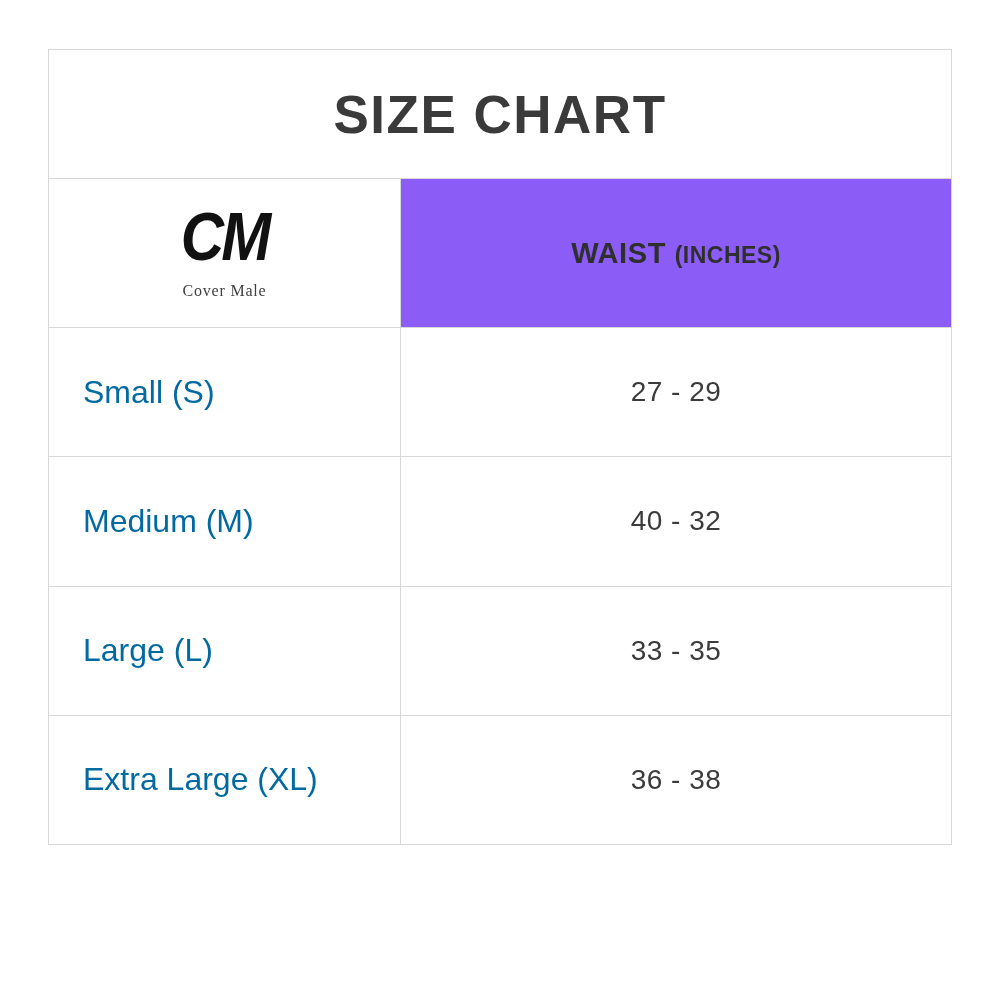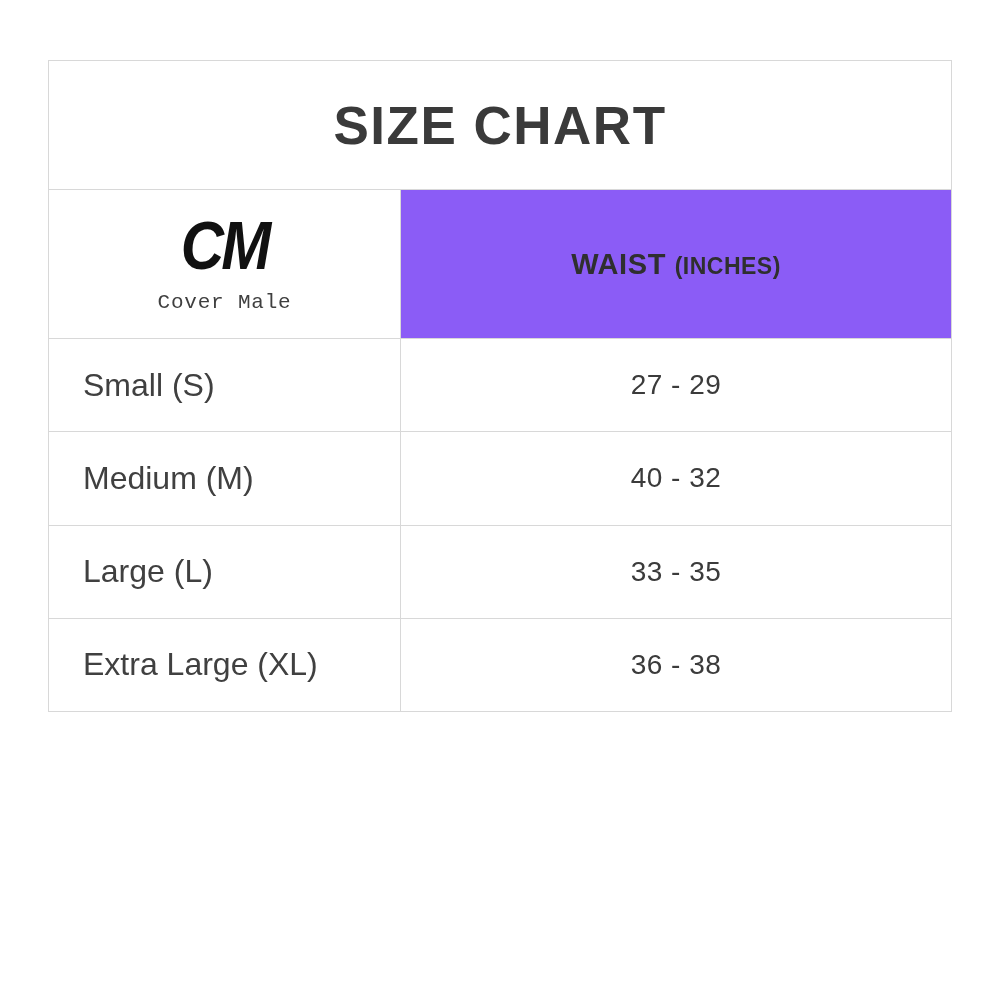--- a/index.html
+++ b/index.html
@@ -15,23 +15,23 @@
     position: relative;
     width: 1000px;
     height: 1000px;
     background: #ffffff;
     box-sizing: border-box;
   }
 
   .chart-wrap {
     position: absolute;
     left: 48px;
-    top: 60px;
+    top: 49px;
     width: 904px;
-    height: 652px;
+    height: 796px;
     border: 1px solid #d8d8d8;
     box-sizing: border-box;
     display: flex;
     flex-direction: column;
   }
 
   
   .title-row {
     height: 128px;
     flex: 0 0 128px;
@@ -97,24 +97,24 @@
     font-weight: bold;
     font-style: italic;
     color: #111111;
     letter-spacing: -3px;
     font-family: "Liberation Sans", sans-serif;
     transform: scaleY(1.15);
     margin-bottom: 10px;
   }
 
   .logo-sub {
-    font-size: 21px;
+    font-size: 16px;
     color: #3f3f3f;
     letter-spacing: 0.8px;
-    font-family: Liberation Mono, monospace;
+    font-family: Liberation Serif, serif;
     margin-top: 6px;
   }
 
   .header-label {
     font-size: 29px;
     font-weight: bold;
     color: #2f2f2f;
     letter-spacing: 0.6px;
   }
 
@@ -135,21 +135,21 @@
     border-bottom: none;
   }
 
   .data-row .cell-left {
     justify-content: flex-start;
     padding-left: 34px;
   }
 
   .size-text {
     font-size: 32px;
-    color: #404040;
+    color: #0369a1;
   }
 
   .waist-text {
     font-size: 28px;
     color: #3b3b3b;
     letter-spacing: 0.5px;
   }
 </style>
 </head>
 <body>

